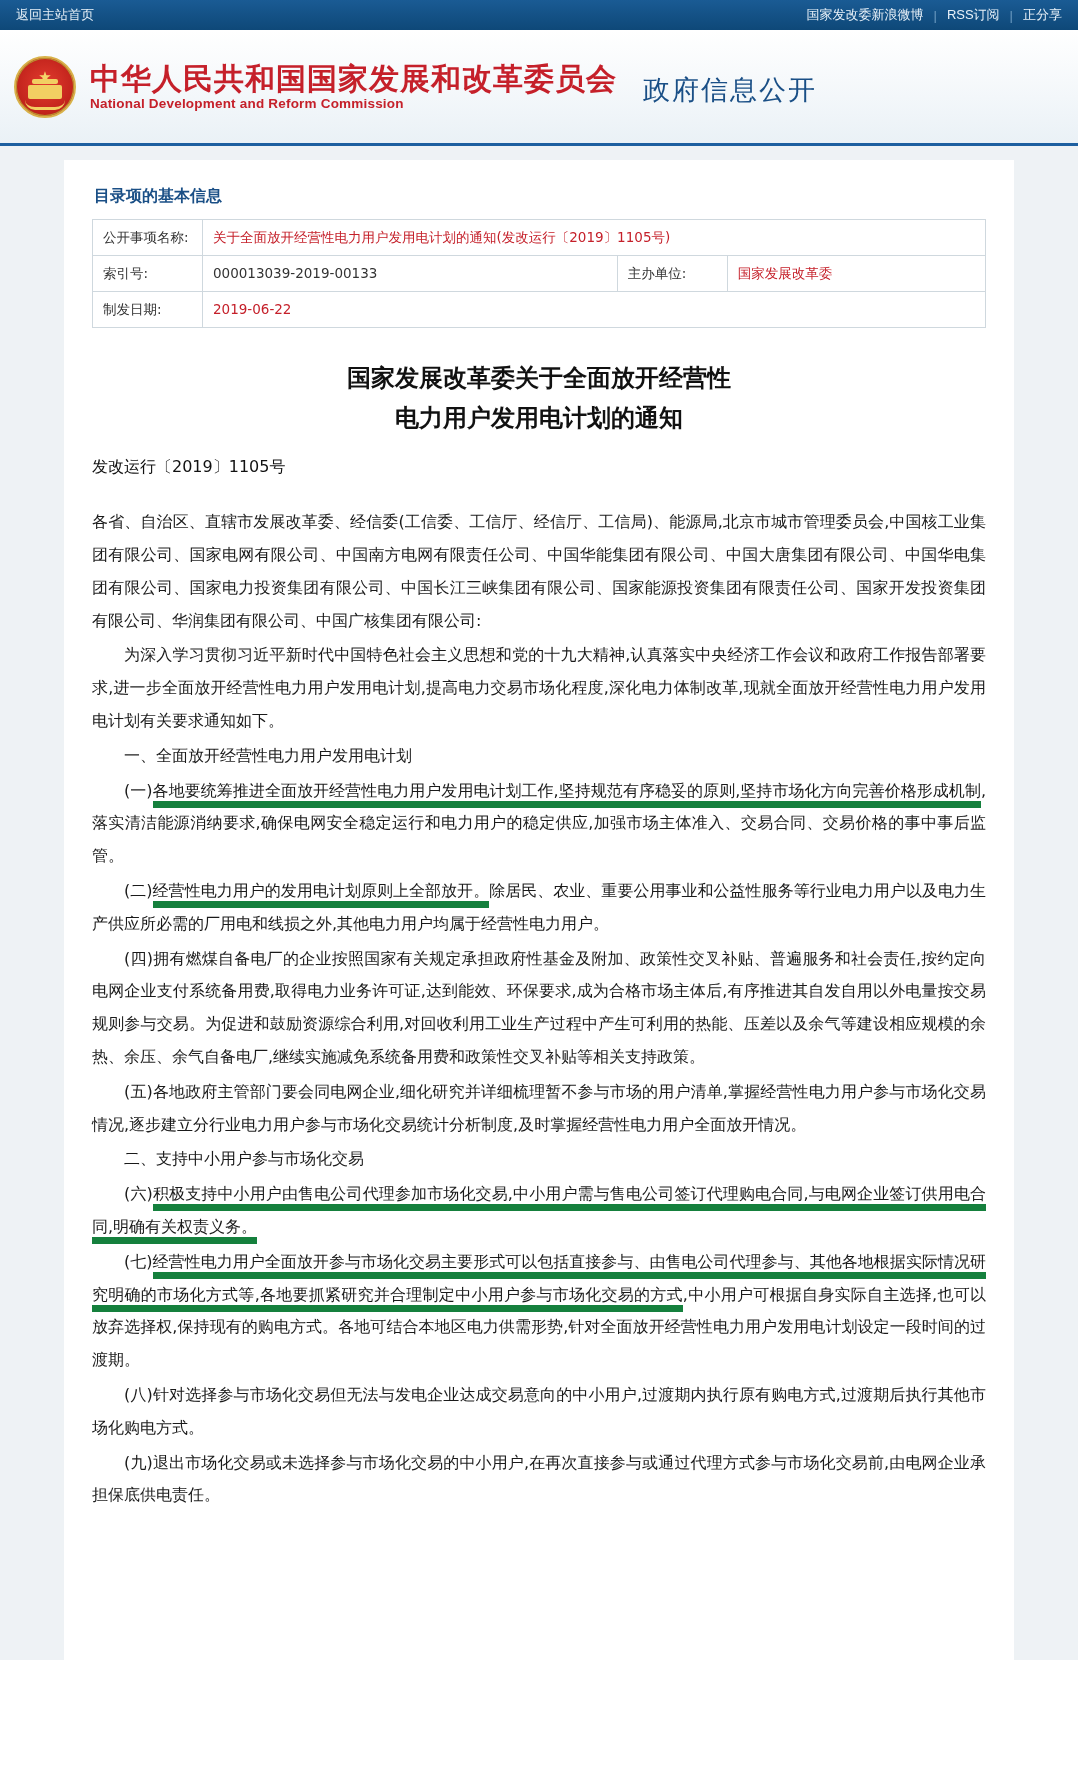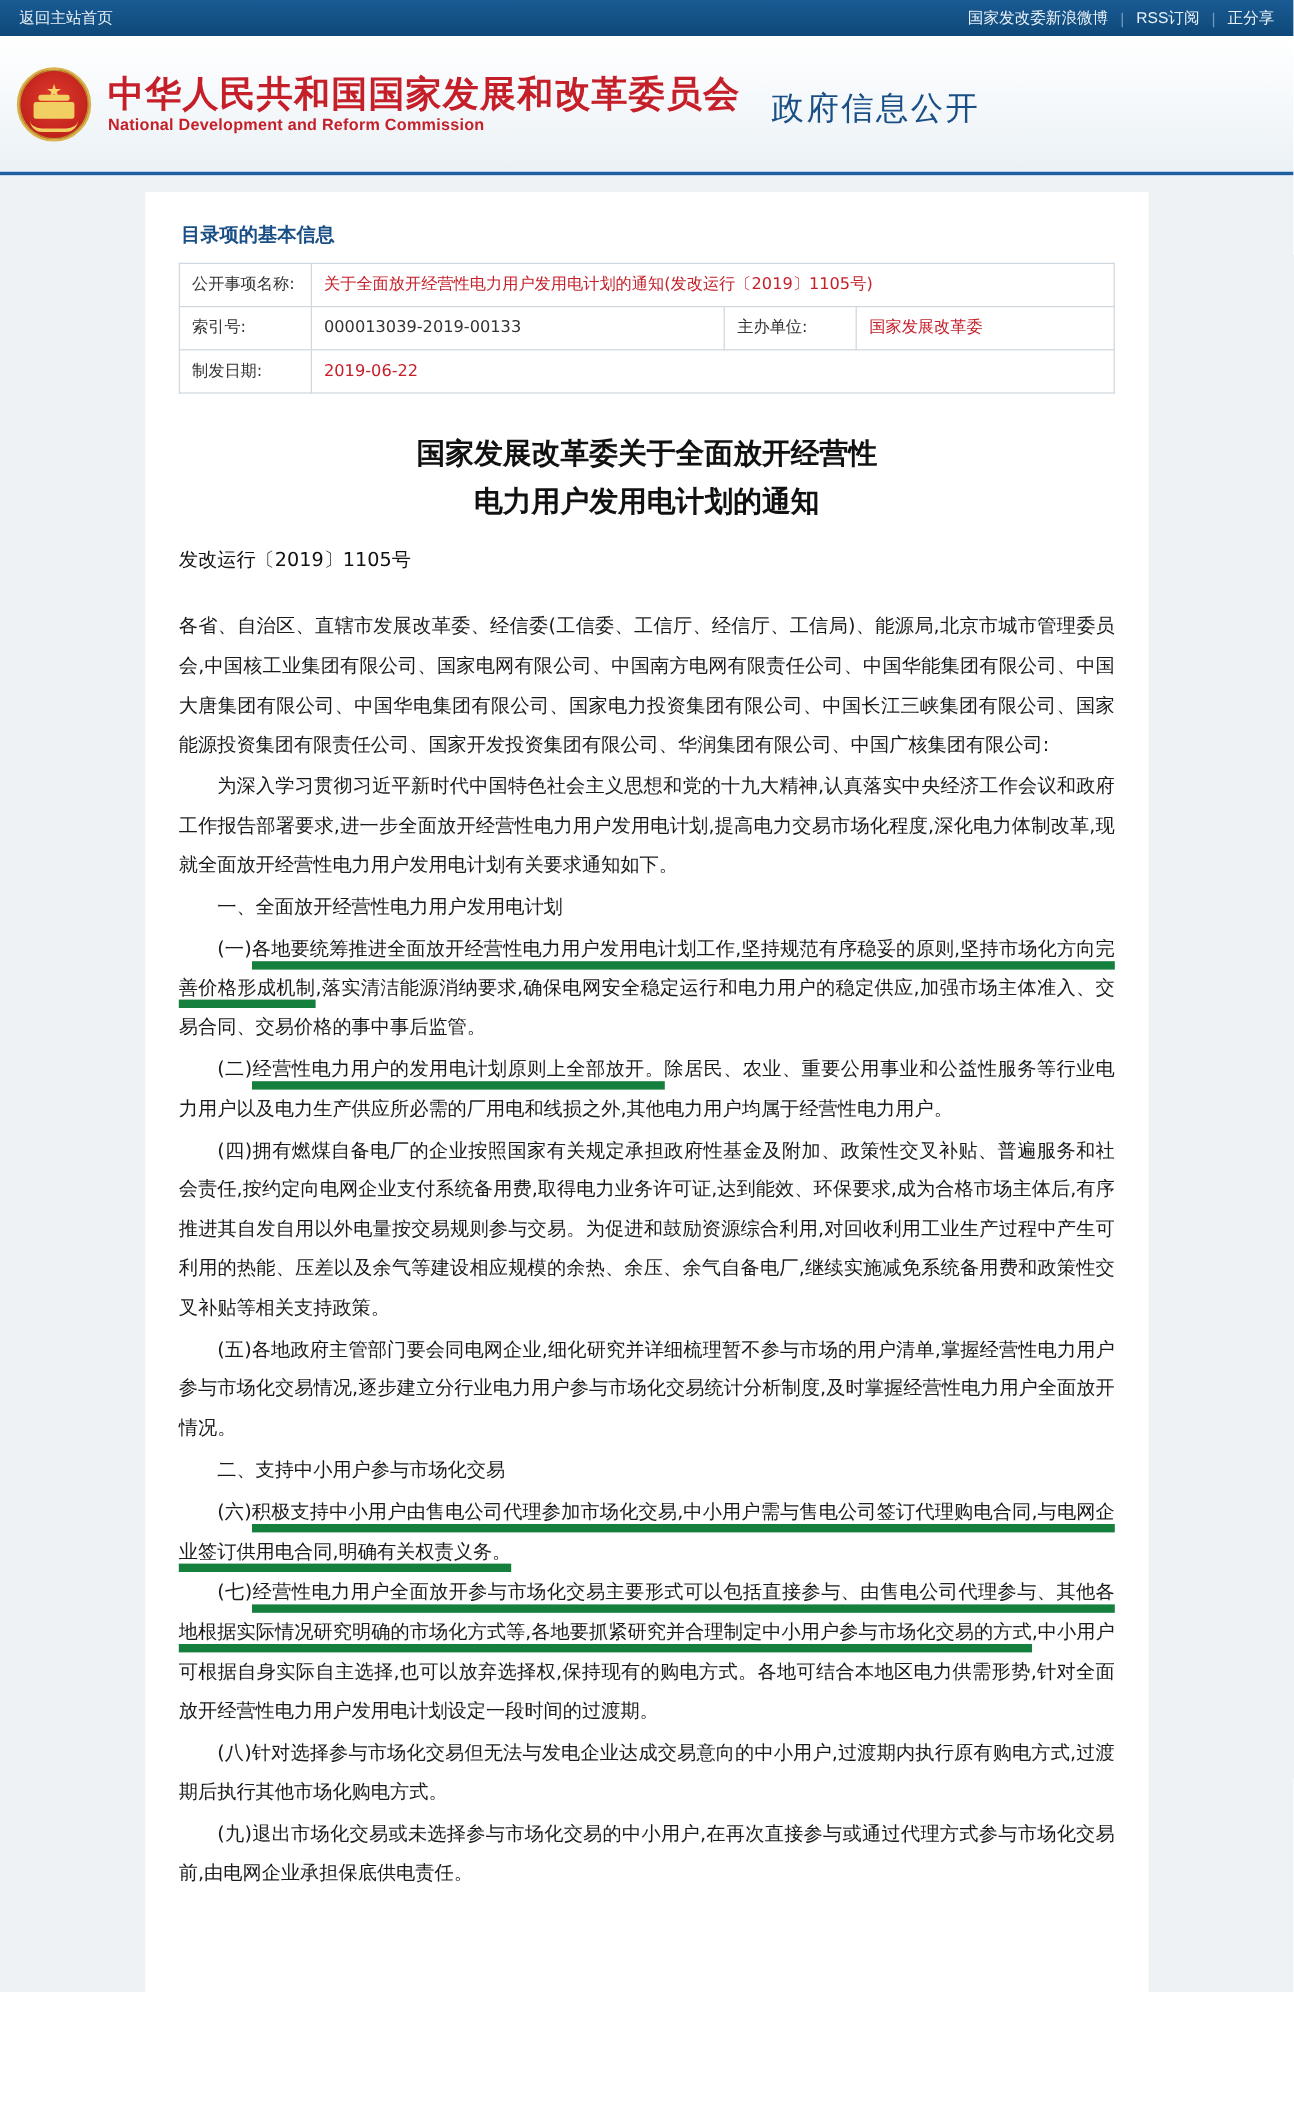--- a/index.html
+++ b/index.html
@@ -109,21 +109,21 @@
     align-self: center;
     padding-top: 6px;
   }
 
   
   .page {
     background: #eef2f5;
     padding: 14px 0 0 0;
   }
   .content {
-    width: 836px;
+    width: 950px;
     margin: 0 auto;
     background: #ffffff;
     padding: 20px 28px 26px 28px;
     min-height: 1500px;
   }
   .sec-title {
     font-family: "DejaVu Sans", sans-serif;
     font-size: 16px;
     font-weight: bold;
     color: #1a4f86;

